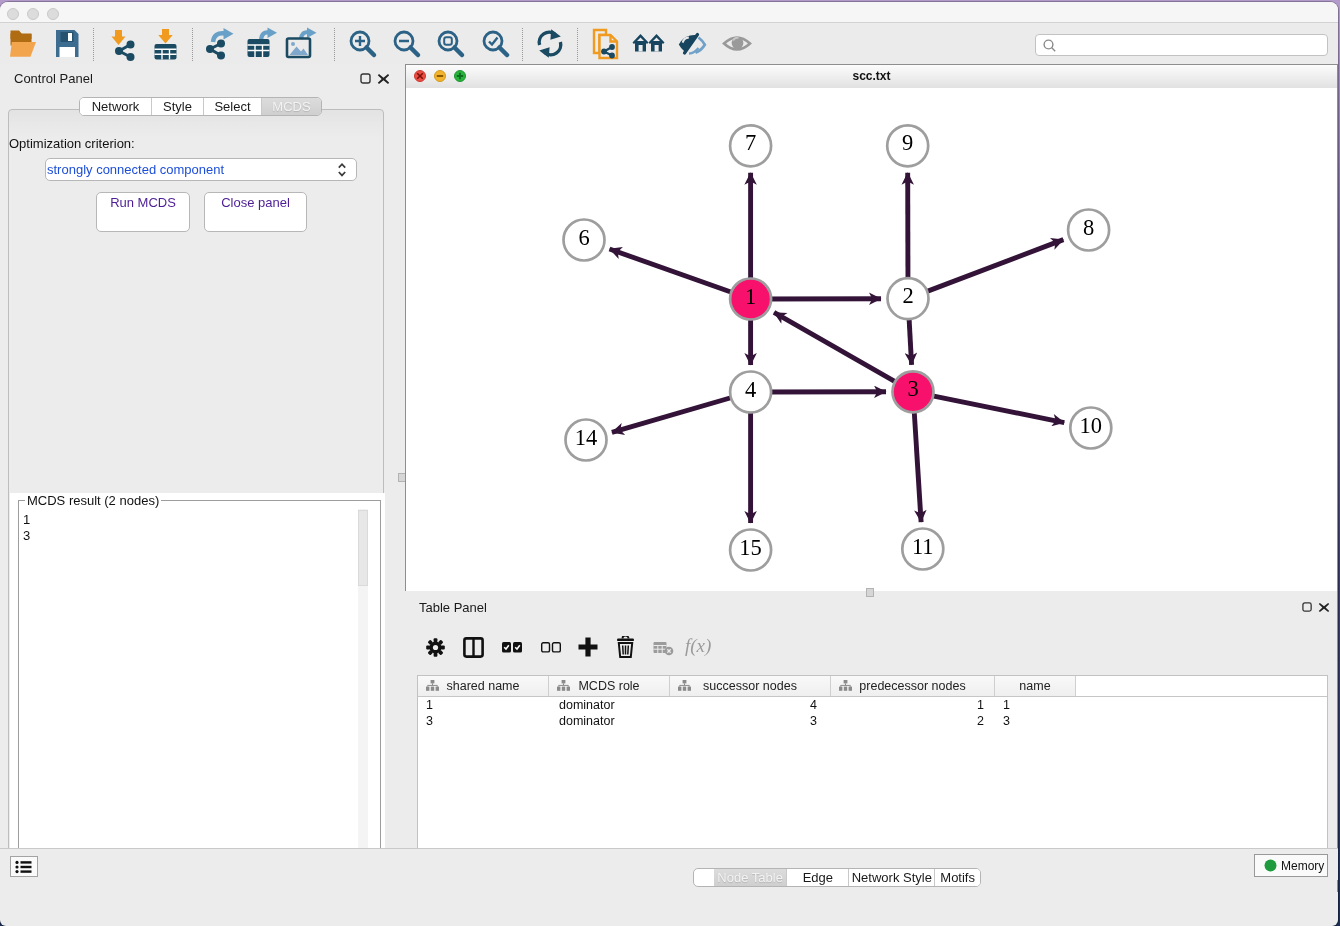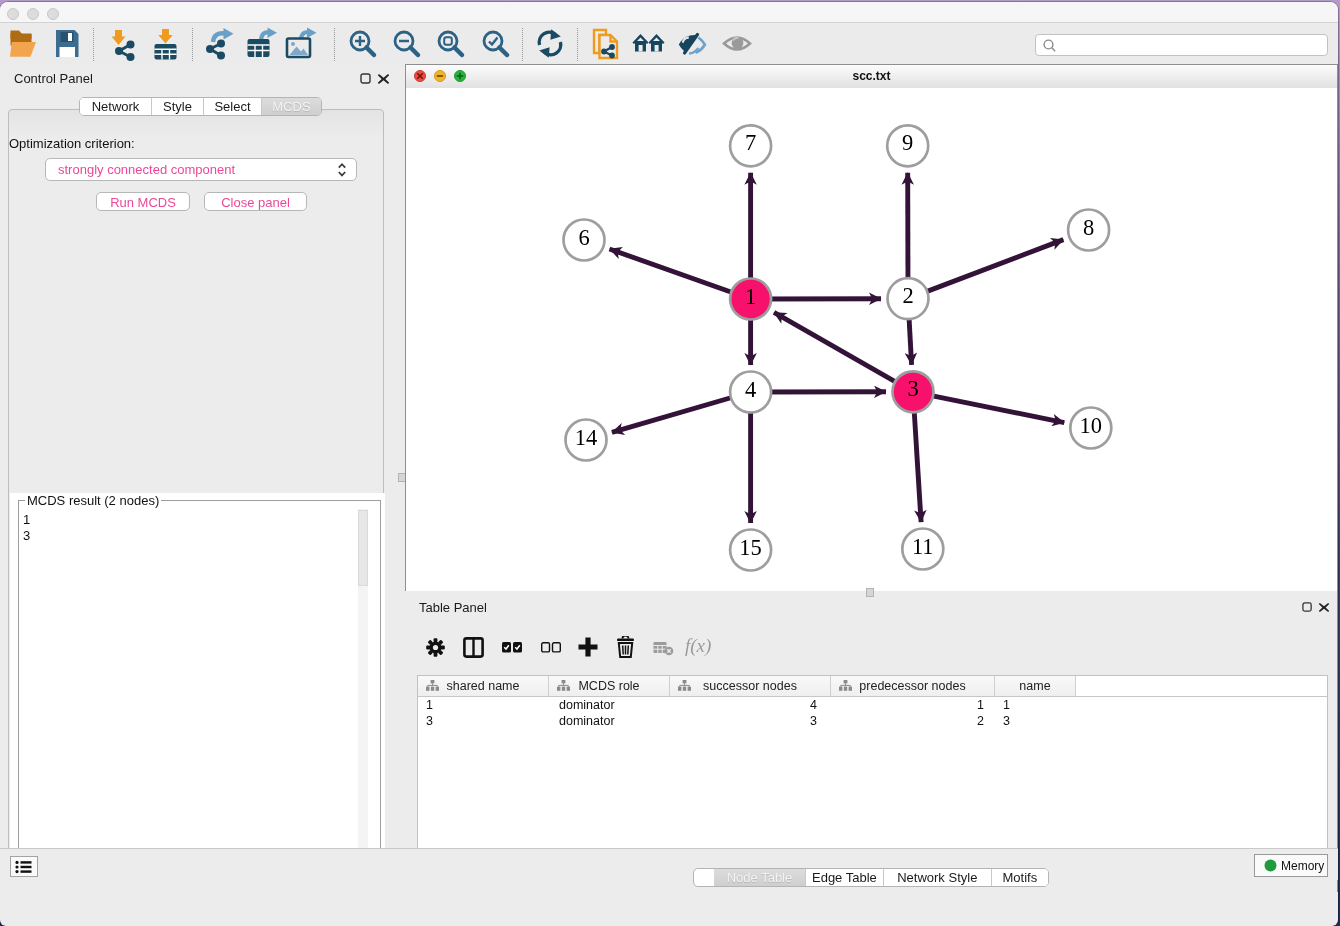--- a/index.html
+++ b/index.html
@@ -22,22 +22,22 @@
   #cpanel { position:absolute; left:0; top:0; width:392px; height:828px; background:#ececec; }
   #cphead { position:absolute; left:14px; top:7px; font-size:13px; color:#1a1a1a; }
   
   .tabbar { position:absolute; display:flex; height:19px; z-index:5; border:1px solid #b4b4b4; border-radius:5px; overflow:hidden; background:#fff; }
   .tab { font-size:13px; color:#1a1a1a; text-align:center; line-height:18px; background:#fff; border-right:1px solid #c9c9c9; }
   .tab:last-child { border-right:none; }
   .tabsel { background:linear-gradient(180deg,#dcdcdc,#cfcfcf); color:#f3f3f3; text-shadow:0 1px 1px rgba(0,0,0,0.15); }
   
   #cpcontent { position:absolute; left:8px; top:45px; width:376px; height:765px; border:1px solid #bdbdbd; border-radius:4px; background:linear-gradient(180deg,#e3e3e3 0px,#e8e8e8 14px,#ececec 28px); }
   #optlabel { position:absolute; left:0; top:26px; width:100%; text-align:left; font-size:13px; color:#111; }
-  #optsel { position:absolute; left:36px; top:48px; width:312px; height:23px; background:#fff; border:1px solid #b7b7b7; border-radius:5px; font-size:13px; color:#ec4899; line-height:21px; padding-left:12px; }
-  .btn { position:absolute; height:19px; background:#fff; border:1px solid #b7b7b7; border-radius:5px; font-size:13px; color:#ec4899; text-align:center; line-height:20px; }
+  #optsel { position:absolute; left:36px; top:48px; width:312px; height:23px; background:#fff; border:1px solid #b7b7b7; border-radius:5px; font-size:13px; color:#1d4ed8; line-height:21px; padding-left:1px; }
+  .btn { position:absolute; height:40px; background:#fff; border:1px solid #b7b7b7; border-radius:5px; font-size:13px; color:#4c1d95; text-align:center; line-height:20px; }
   #resultbox { position:absolute; left:10px; top:429px; width:375px; height:378px; background:#fff; }
   #fieldset { position:absolute; left:8px; top:7px; right:4px; bottom:4px; border:1px solid #9d9d9d; }
   #legend { position:absolute; left:6px; top:-8px; background:#fff; padding:0 2px; font-size:13px; color:#111; }
   
   #divider { position:absolute; left:392px; top:0; width:13px; height:828px; background:#ececec; }
   #divhandle { position:absolute; left:6px; top:409px; width:8px; height:9px; background:#d6d6d6; border:1px solid #b3b3b3; }
   
   #netframe { position:absolute; left:405px; top:0; width:933px; height:527px; border:1px solid #8e8e8e; border-bottom:none; background:#fff; }
   #nettitle { position:absolute; left:0; top:0; width:100%; height:32px; background:linear-gradient(180deg,#fcfcfc,#d8d8d8); border-bottom:1px solid #ababab; }
   .nl { position:absolute; top:5px; width:12px; height:12px; border-radius:50%; }
@@ -403,21 +403,21 @@
         <div class="td" style="left:141px; top:22px;">dominator</div>
         <div class="td" style="left:252px; top:22px; width:147px; text-align:right;">4</div>
         <div class="td" style="left:413px; top:22px; width:153px; text-align:right;">1</div>
         <div class="td" style="left:585px; top:22px;">1</div>
         <div class="td" style="left:8px; top:38px;">3</div>
         <div class="td" style="left:141px; top:38px;">dominator</div>
         <div class="td" style="left:252px; top:38px; width:147px; text-align:right;">3</div>
         <div class="td" style="left:413px; top:38px; width:153px; text-align:right;">2</div>
         <div class="td" style="left:585px; top:38px;">3</div>
       </div>
-      <div class="tabbar" style="left:288px; top:277px; width:356px;padding-left:20px;">
+      <div class="tabbar" style="left:288px; top:277px; width:288px;padding-left:20px;">
         <div class="tab tabsel" style="width:98px;">Node Table</div>
         <div class="tab" style="width:83px;">Edge Table</div>
         <div class="tab" style="width:115px;">Network Style</div>
         <div class="tab" style="width:60px;">Motifs</div>
       </div>
     </div>
   </div>
   <div id="statusbar">
     <div id="listbtn">
       <svg width="18" height="14" style="position:absolute;left:4px;top:3px" viewBox="0 0 18 14">

